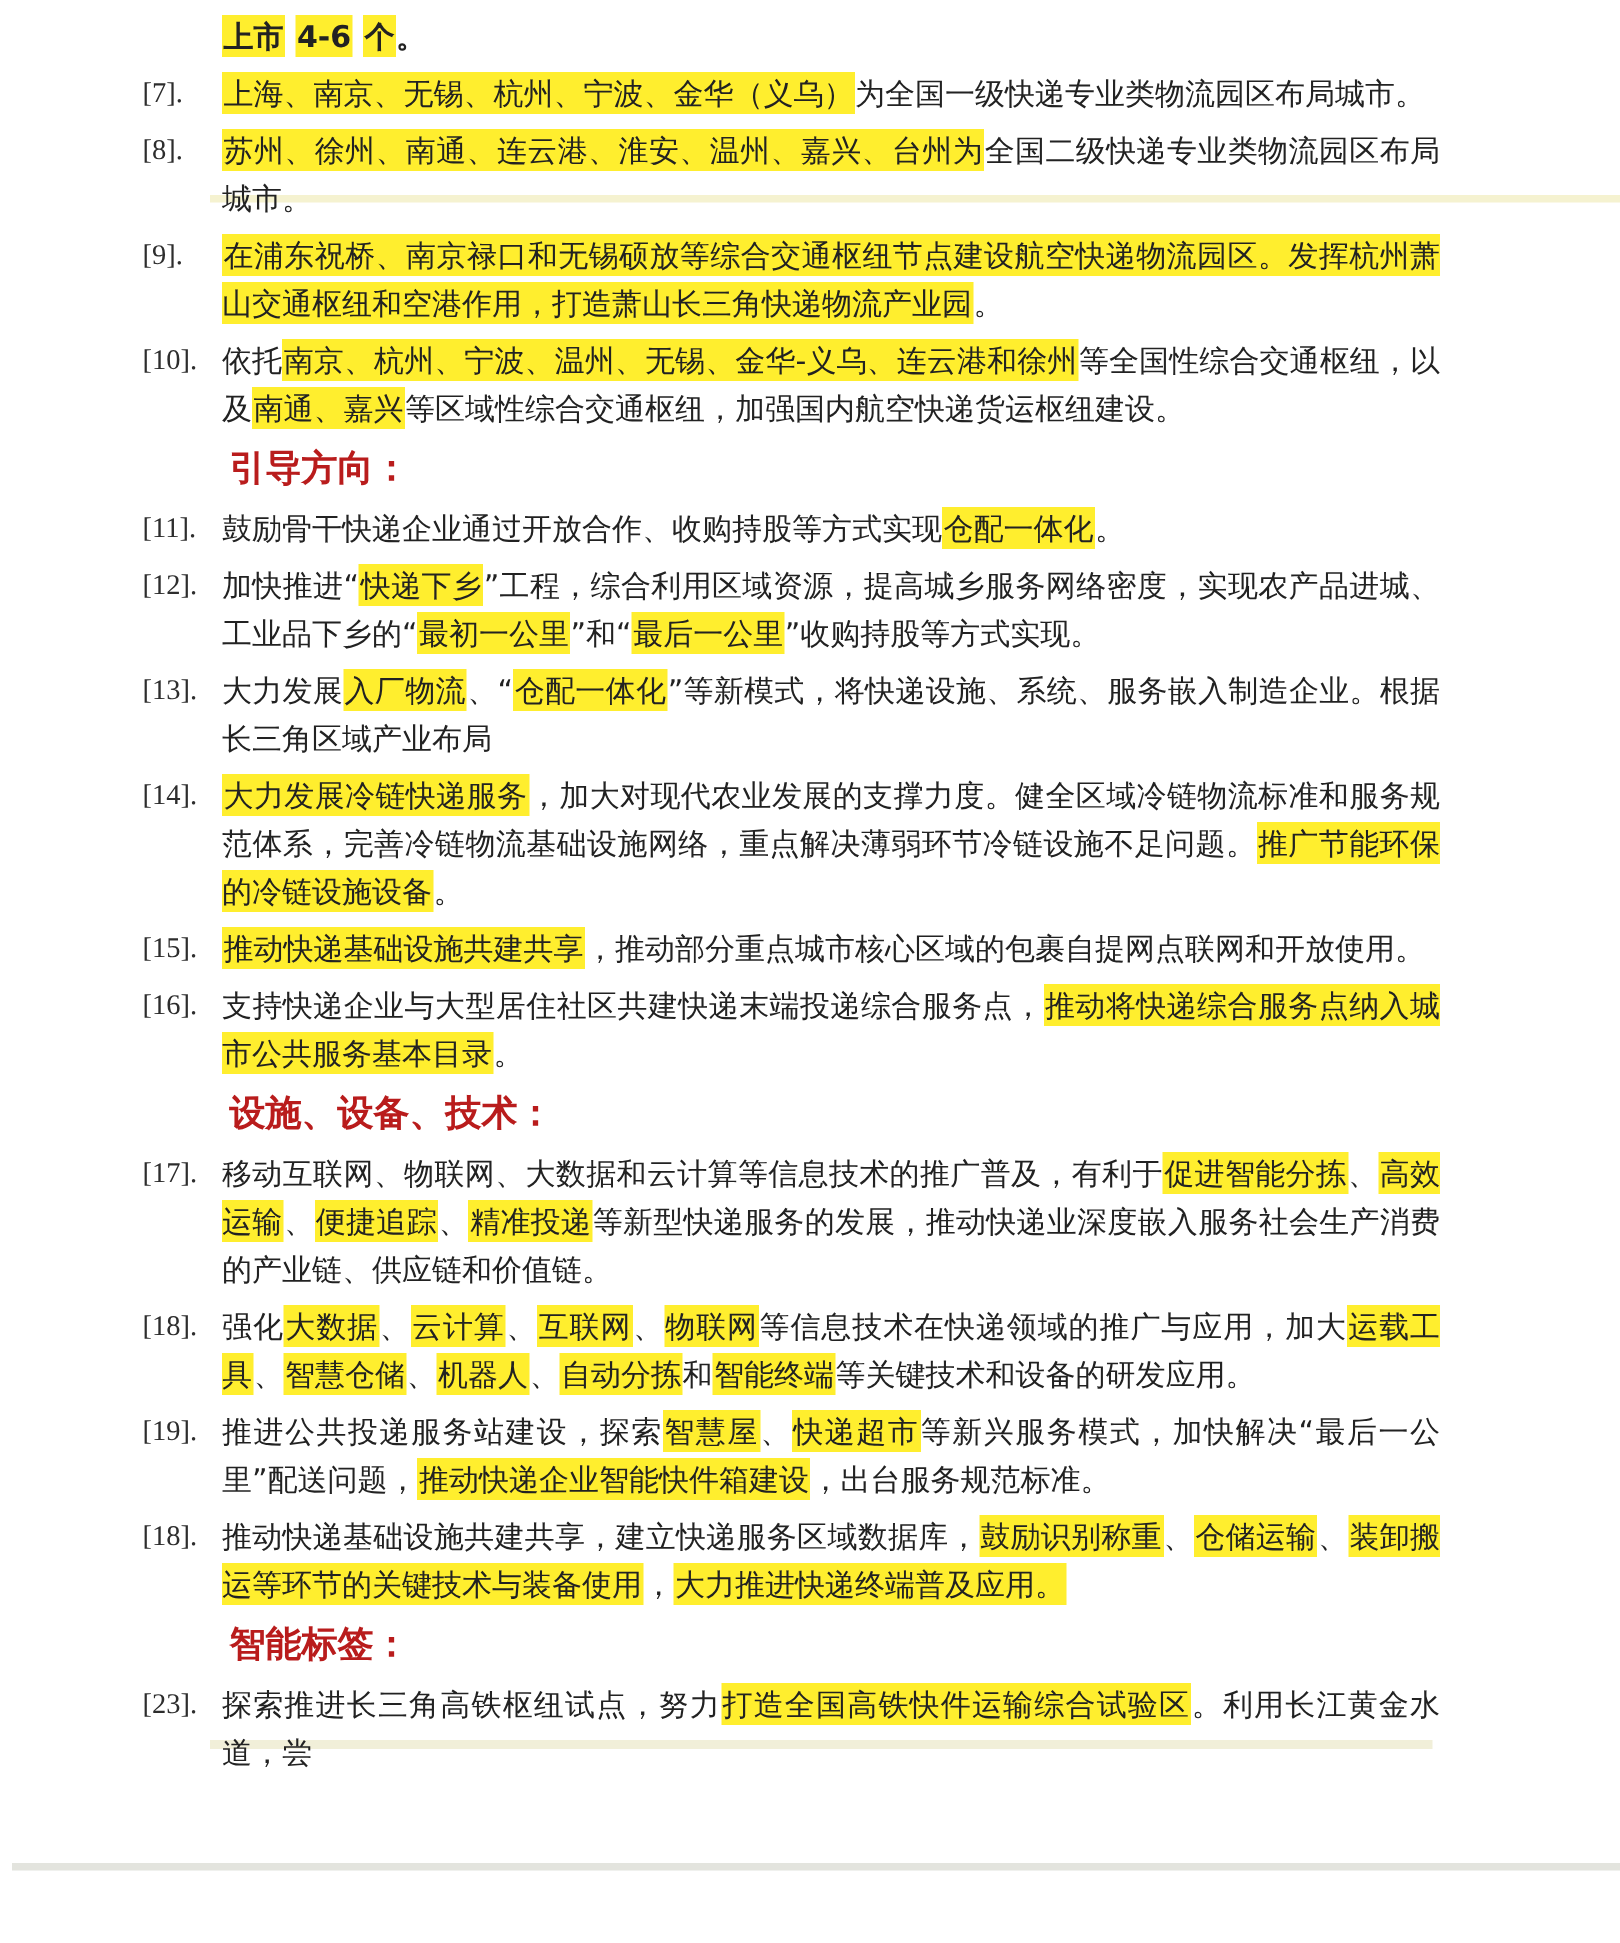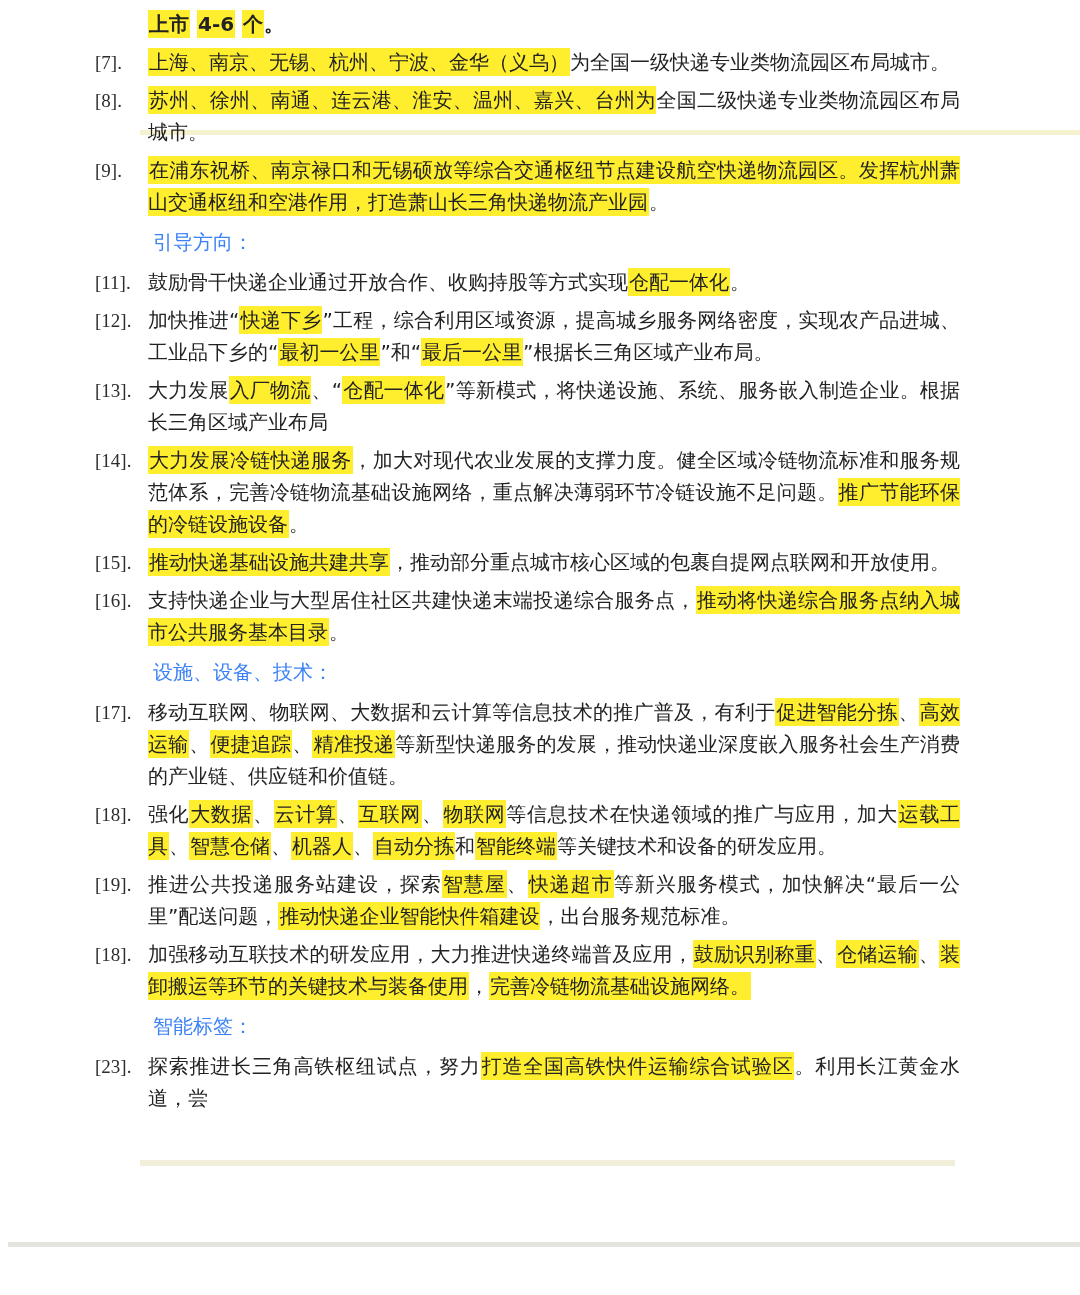--- a/index.html
+++ b/index.html
@@ -25,24 +25,24 @@
   .num{
     position:absolute;left:0;top:1px;
     font-family:"Liberation Serif",serif;
     font-size:19px;
     font-weight:400;
     color:var(--num,#2d2d2d);
   }
   .intro{font-weight:700;}
   .heading{
     padding-left:58px;
-    font-size:20px;
+    font-size:24px;
     line-height:32px;
-    font-weight:400;
-    color:#3b82f6;
+    font-weight:700;
+    color:#b91c1c;
     margin:8px 0 8px 0;
   }
   .hl{background:var(--hl,#ffee2e);padding:2px 1px;}
   .plain{background:transparent;}
   .artifact{position:absolute;pointer-events:none;}
   .artifact-1{left:140px;top:130px;width:940px;height:5px;background:rgba(236,232,170,0.55);}
   .artifact-2{left:140px;top:1160px;width:815px;height:6px;background:rgba(228,224,180,0.5);}
   .artifact-3{left:8px;top:1242px;width:1072px;height:5px;background:rgba(208,210,200,0.6);}
 </style>
 </head>
@@ -50,28 +50,29 @@
 
 <div class="page">
   <div class="artifact artifact-1"></div>
   <div class="artifact artifact-2"></div>
   <div class="artifact artifact-3"></div>
   <div class="doc">
       <div class="para intro"><span><span class="hl">上市</span><span class="plain"> </span><span class="hl">4-6</span><span class="plain"> </span><span class="hl">个</span><span class="plain">。</span></span></div>
       <div class="para item"><span class="num">[7].</span><span><span class="hl">上海、南京、无锡、杭州、宁波、金华（义乌）</span><span class="plain">为全国一级快递专业类物流园区布局城市。</span></span></div>
       <div class="para item"><span class="num">[8].</span><span><span class="hl">苏州、徐州、南通、连云港、淮安、温州、嘉兴、台州为</span><span class="plain">全国二级快递专业类物流园区布局城市。</span></span></div>
       <div class="para item"><span class="num">[9].</span><span><span class="hl">在浦东祝桥、南京禄口和无锡硕放等综合交通枢纽节点建设航空快递物流园区。发挥杭州萧山交通枢纽和空港作用，打造萧山长三角快递物流产业园</span><span class="plain">。</span></span></div>
+      <div class="para item"><span class="num">[10].</span><span><span class="plain">依托</span><span class="hl">南京、杭州、宁波、温州、无锡、金华-义乌、连云港和徐州</span><span class="plain">等全国性综合交通枢纽，以及</span><span class="hl">南通、嘉兴</span><span class="plain">等区域性综合交通枢纽，加强国内航空快递货运枢纽建设。</span></span></div>
       <div class="heading">引导方向：</div>
       <div class="para item"><span class="num">[11].</span><span><span class="plain">鼓励骨干快递企业通过开放合作、收购持股等方式实现</span><span class="hl">仓配一体化</span><span class="plain">。</span></span></div>
-      <div class="para item"><span class="num">[12].</span><span><span class="plain">加快推进“</span><span class="hl">快递下乡</span><span class="plain">”工程，综合利用区域资源，提高城乡服务网络密度，实现农产品进城、工业品下乡的“</span><span class="hl">最初一公里</span><span class="plain">”和“</span><span class="hl">最后一公里</span><span class="plain">”根据长三角区域产业布局。</span></span></div>
+      <div class="para item"><span class="num">[12].</span><span><span class="plain">加快推进“</span><span class="hl">快递下乡</span><span class="plain">”工程，综合利用区域资源，提高城乡服务网络密度，实现农产品进城、工业品下乡的“</span><span class="hl">最初一公里</span><span class="plain">”和“</span><span class="hl">最后一公里</span><span class="plain">”收购持股等方式实现。</span></span></div>
       <div class="para item"><span class="num">[13].</span><span><span class="plain">大力发展</span><span class="hl">入厂物流</span><span class="plain">、“</span><span class="hl">仓配一体化</span><span class="plain">”等新模式，将快递设施、系统、服务嵌入制造企业。根据长三角区域产业布局</span></span></div>
       <div class="para item"><span class="num">[14].</span><span><span class="hl">大力发展冷链快递服务</span><span class="plain">，加大对现代农业发展的支撑力度。健全区域冷链物流标准和服务规范体系，完善冷链物流基础设施网络，重点解决薄弱环节冷链设施不足问题。</span><span class="hl">推广节能环保的冷链设施设备</span><span class="plain">。</span></span></div>
       <div class="para item"><span class="num">[15].</span><span><span class="hl">推动快递基础设施共建共享</span><span class="plain">，推动部分重点城市核心区域的包裹自提网点联网和开放使用。</span></span></div>
       <div class="para item"><span class="num">[16].</span><span><span class="plain">支持快递企业与大型居住社区共建快递末端投递综合服务点，</span><span class="hl">推动将快递综合服务点纳入城市公共服务基本目录</span><span class="plain">。</span></span></div>
       <div class="heading">设施、设备、技术：</div>
       <div class="para item"><span class="num">[17].</span><span><span class="plain">移动互联网、物联网、大数据和云计算等信息技术的推广普及，有利于</span><span class="hl">促进智能分拣</span><span class="plain">、</span><span class="hl">高效运输</span><span class="plain">、</span><span class="hl">便捷追踪</span><span class="plain">、</span><span class="hl">精准投递</span><span class="plain">等新型快递服务的发展，推动快递业深度嵌入服务社会生产消费的产业链、供应链和价值链。</span></span></div>
       <div class="para item"><span class="num">[18].</span><span><span class="plain">强化</span><span class="hl">大数据</span><span class="plain">、</span><span class="hl">云计算</span><span class="plain">、</span><span class="hl">互联网</span><span class="plain">、</span><span class="hl">物联网</span><span class="plain">等信息技术在快递领域的推广与应用，加大</span><span class="hl">运载工具</span><span class="plain">、</span><span class="hl">智慧仓储</span><span class="plain">、</span><span class="hl">机器人</span><span class="plain">、</span><span class="hl">自动分拣</span><span class="plain">和</span><span class="hl">智能终端</span><span class="plain">等关键技术和设备的研发应用。</span></span></div>
       <div class="para item"><span class="num">[19].</span><span><span class="plain">推进公共投递服务站建设，探索</span><span class="hl">智慧屋</span><span class="plain">、</span><span class="hl">快递超市</span><span class="plain">等新兴服务模式，加快解决“最后一公里”配送问题，</span><span class="hl">推动快递企业智能快件箱建设</span><span class="plain">，出台服务规范标准。</span></span></div>
-      <div class="para item"><span class="num">[18].</span><span><span class="plain">加强移动互联技术的研发应用，大力推进快递终端普及应用，</span><span class="hl">鼓励识别称重</span><span class="plain">、</span><span class="hl">仓储运输</span><span class="plain">、</span><span class="hl">装卸搬运等环节的关键技术与装备使用</span><span class="plain">，</span><span class="hl">完善冷链物流基础设施网络。</span></span></div>
+      <div class="para item"><span class="num">[18].</span><span><span class="plain">推动快递基础设施共建共享，建立快递服务区域数据库，</span><span class="hl">鼓励识别称重</span><span class="plain">、</span><span class="hl">仓储运输</span><span class="plain">、</span><span class="hl">装卸搬运等环节的关键技术与装备使用</span><span class="plain">，</span><span class="hl">大力推进快递终端普及应用。</span></span></div>
       <div class="heading">智能标签：</div>
       <div class="para item"><span class="num">[23].</span><span><span class="plain">探索推进长三角高铁枢纽试点，努力</span><span class="hl">打造全国高铁快件运输综合试验区</span><span class="plain">。利用长江黄金水道，尝</span></span></div>
     </div>
 </div>
 
 </body></html>

